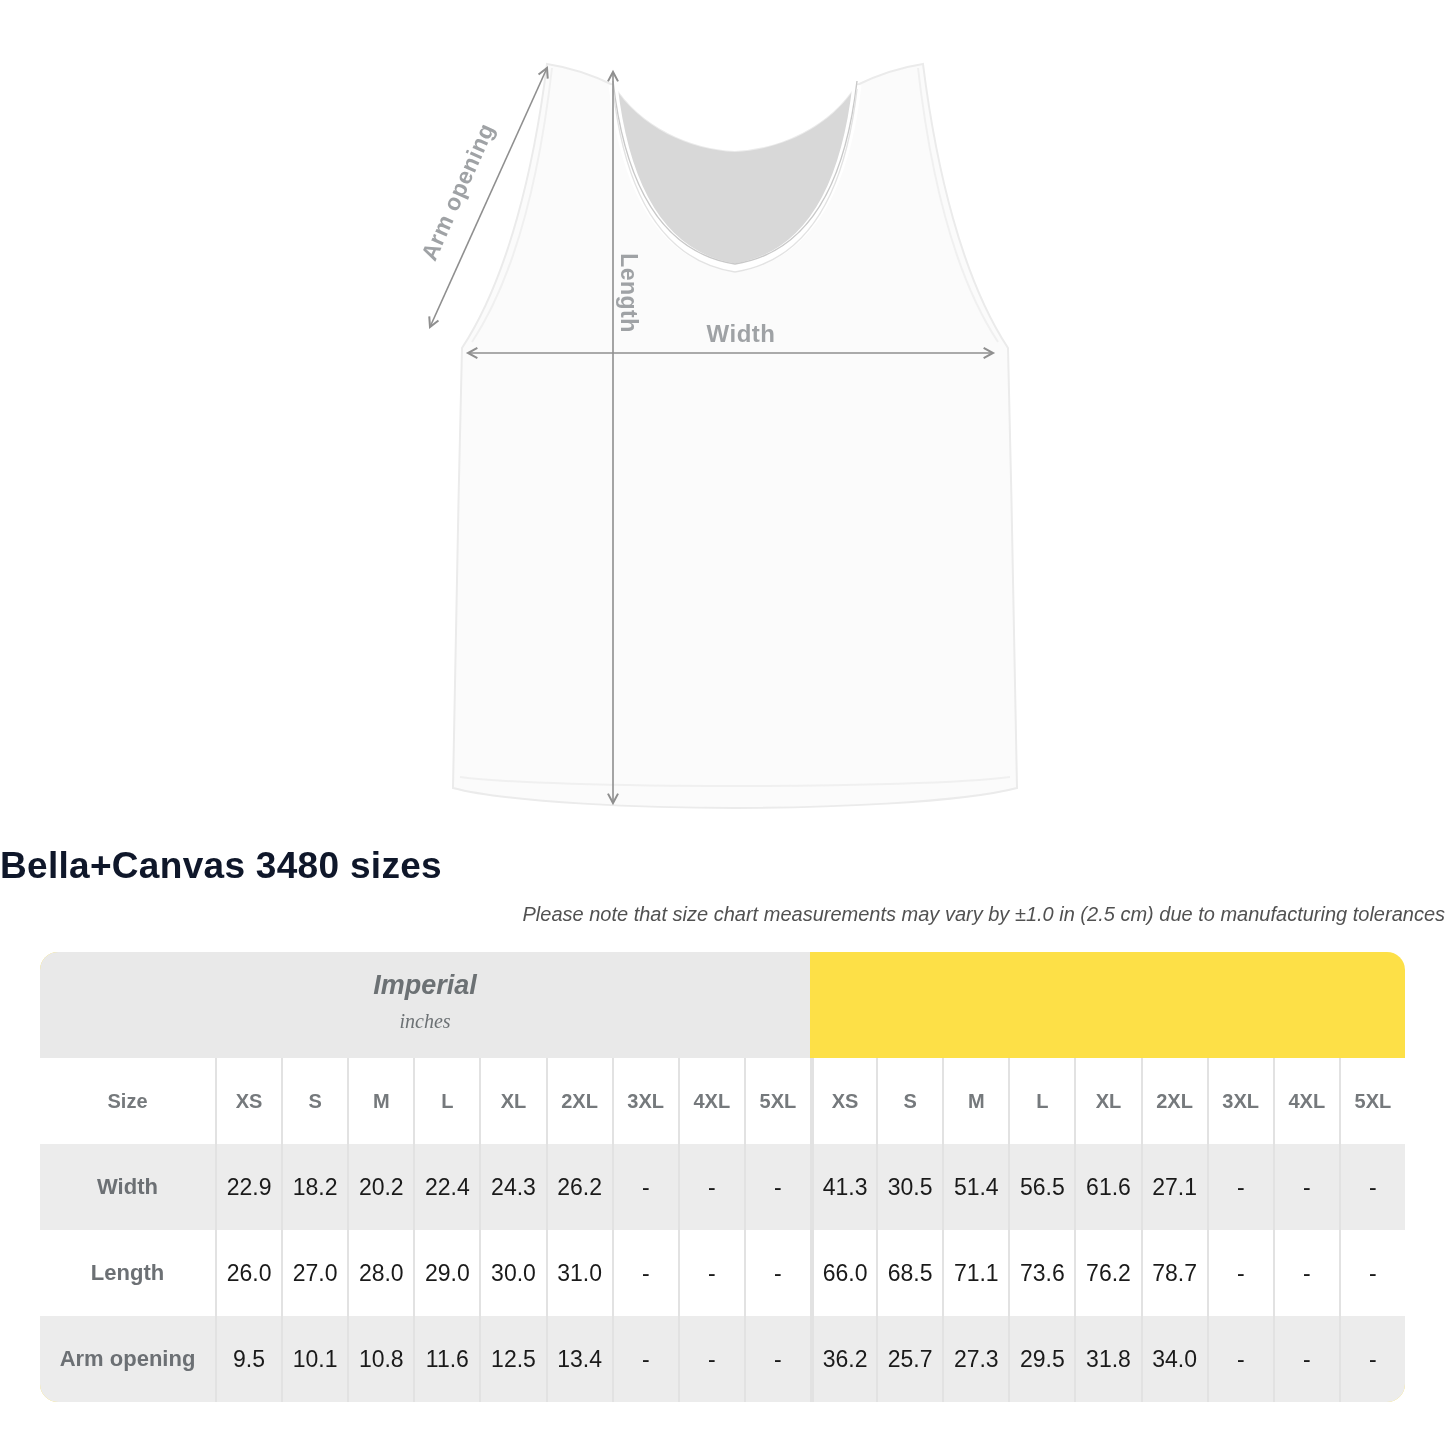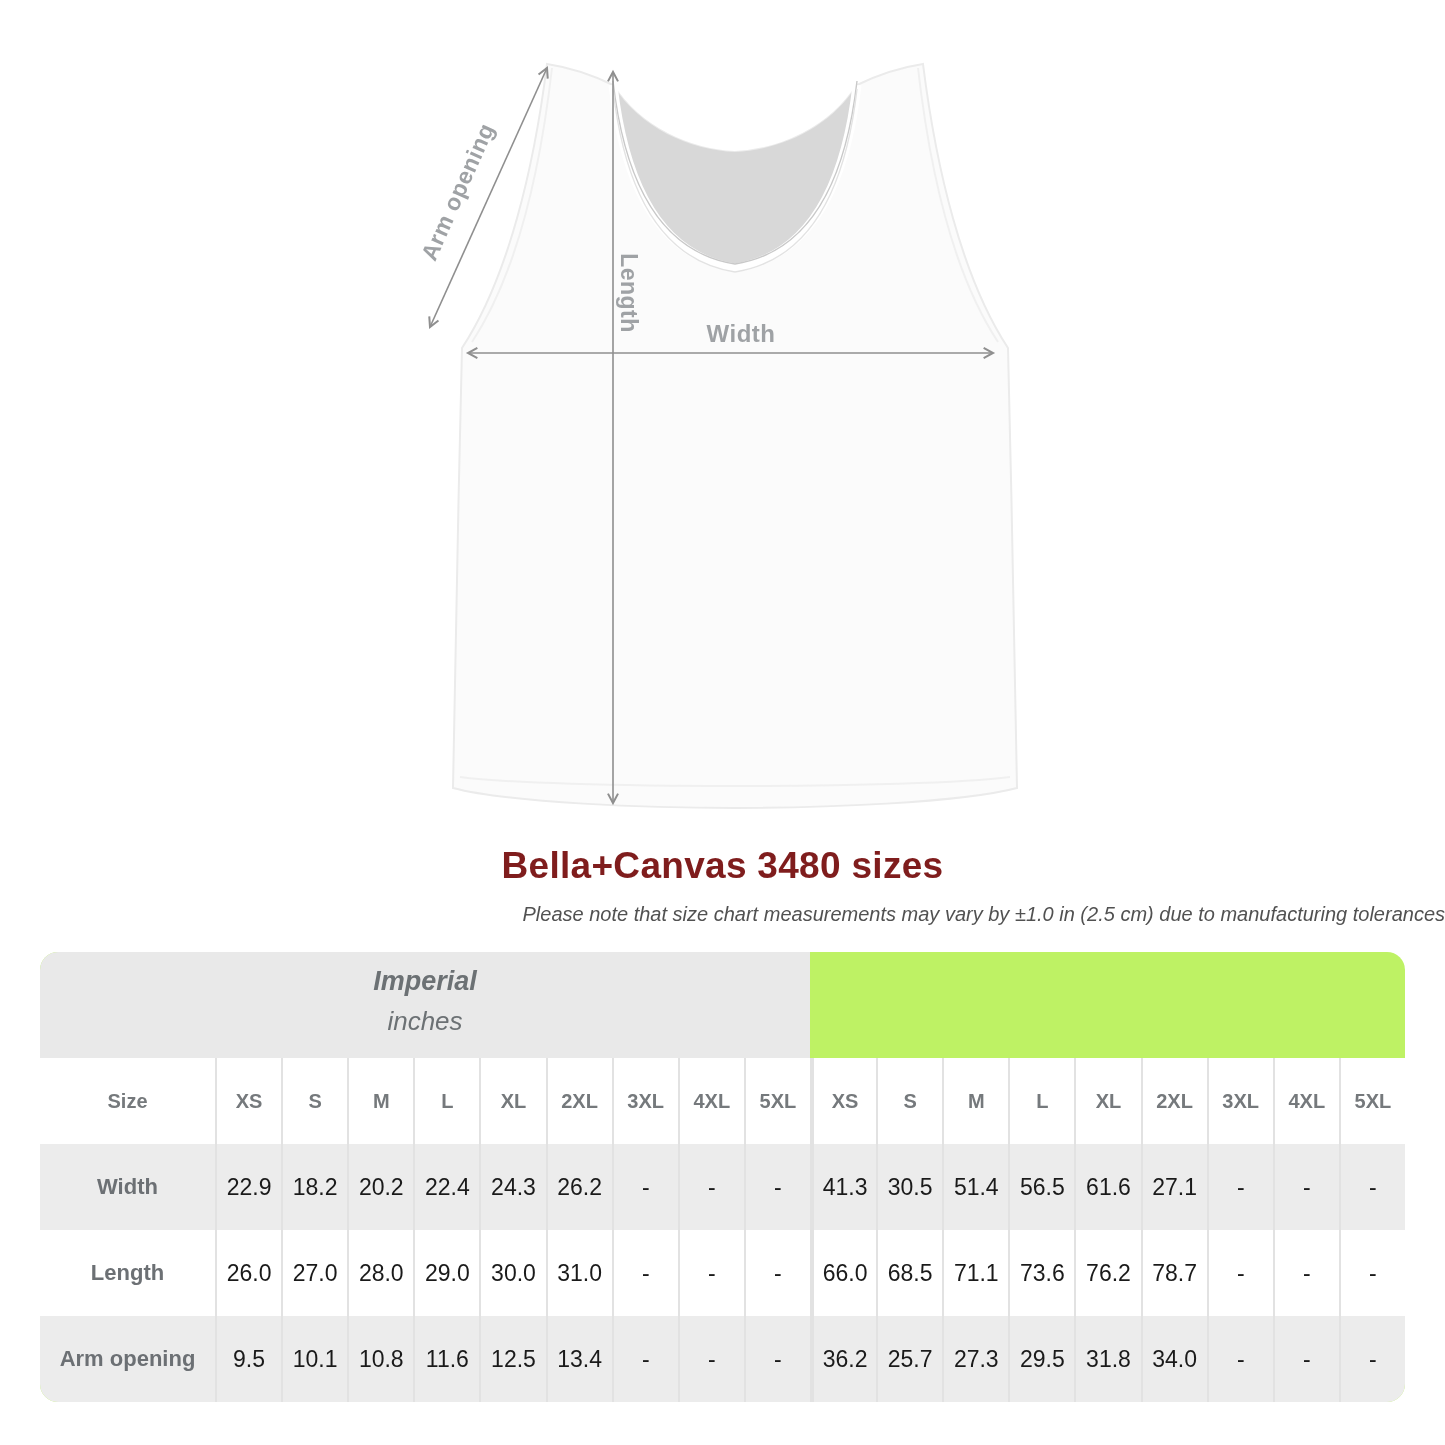--- a/index.html
+++ b/index.html
@@ -8,35 +8,35 @@
 
   
   .figure{position:absolute;left:400px;top:40px;width:650px;height:790px;}
   .figure svg{position:absolute;left:0;top:0;}
   .dim-label{position:absolute;font-weight:700;color:#9fa2a5;letter-spacing:.5px;white-space:nowrap;}
   .dim-label.arm{left:58px;top:152px;font-size:23px;transform:translate(-50%,-50%) rotate(-66deg);}
   .dim-label.len{left:228px;top:253px;font-size:23px;transform:translate(-50%,-50%) rotate(90deg);}
   .dim-label.wid{left:341px;top:294px;font-size:24px;transform:translate(-50%,-50%);}
 
   
-  .title{position:absolute;left:0;right:0;top:845px;text-align:center;font-size:37px;font-weight:700;color:#7f1d1d;letter-spacing:.3px;}
+  .title{position:absolute;left:0;right:0;top:845px;text-align:left;font-size:37px;font-weight:700;color:#0f172a;letter-spacing:.3px;}
   .subtitle{position:absolute;left:0;right:0;top:903px;text-align:right;font-size:20px;font-style:italic;color:#515151;}
 
   
   .size-table{
     position:absolute;left:40px;top:952px;width:1365px;height:450px;
     display:grid;grid-template-columns:175px repeat(18,1fr);
     grid-template-rows:106px 86px 86px 86px 86px;
-    background:#bef264;border-radius:18px;overflow:hidden;
+    background:#fde047;border-radius:18px;overflow:hidden;
   }
   .band{grid-row:1;background:#e9e9e9;display:flex;flex-direction:column;align-items:center;justify-content:center;gap:9px;padding-bottom:8px;}
   .band.imp{grid-column:1/11;}
   .band.met{grid-column:11/20;}
   .band-name{font-size:27px;font-weight:700;font-style:italic;color:#6c7174;}
-  .band-unit{font-size:26px;font-style:italic;color:#6c7174;}
+  .band-unit{font-size:20px;font-style:italic;color:#6c7174;font-family:Liberation Serif, serif;}
 
   .cell{display:flex;align-items:center;justify-content:center;border-left:2px solid #e2e2e2;background:#ffffff;}
   .cell.lab{border-left:none;}
   .cell.msep{border-left:4px solid #e2e2e2;}
   .r2{grid-row:2;} .r3{grid-row:3;} .r4{grid-row:4;} .r5{grid-row:5;}
   .cell.g{background:#ececec;}
   .head{font-size:20px;font-weight:700;color:#75797c;}
   .rowlab{font-size:22px;font-weight:700;color:#6c7074;}
   .val{font-size:23px;color:#1a1a1a;}
 </style>

